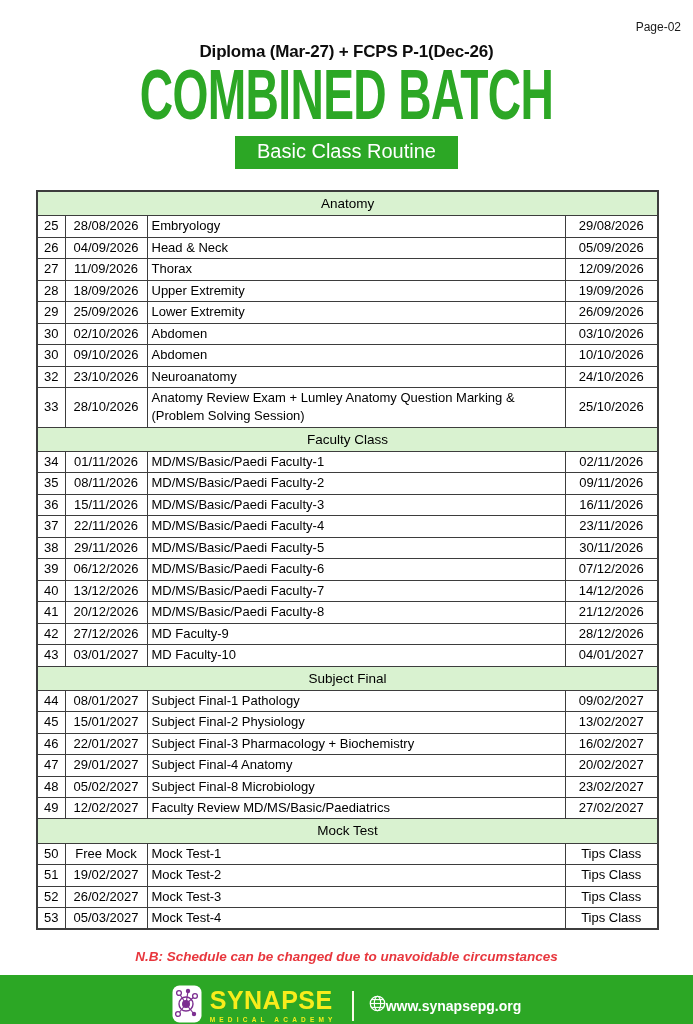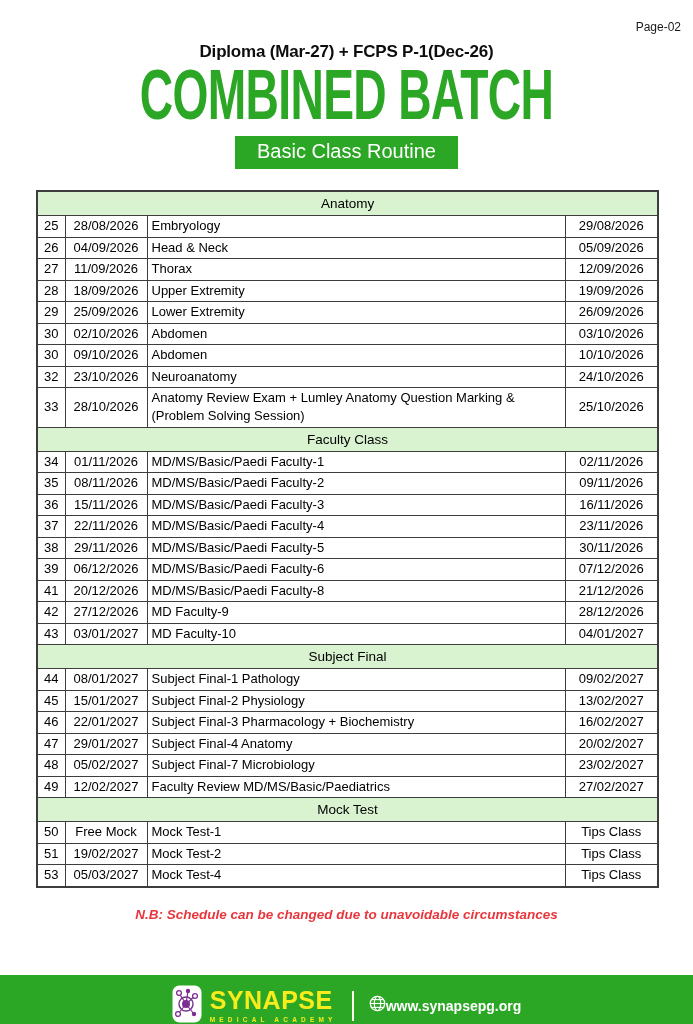--- a/index.html
+++ b/index.html
@@ -180,20 +180,26 @@
           <td class="col-subject">MD/MS/Basic/Paedi Faculty-5</td>
           <td class="col-end">30/11/2026</td>
         </tr>
         <tr>
           <td class="col-sl">39</td>
           <td class="col-date">06/12/2026</td>
           <td class="col-subject">MD/MS/Basic/Paedi Faculty-6</td>
           <td class="col-end">07/12/2026</td>
         </tr>
         <tr>
+          <td class="col-sl">40</td>
+          <td class="col-date">13/12/2026</td>
+          <td class="col-subject">MD/MS/Basic/Paedi Faculty-7</td>
+          <td class="col-end">14/12/2026</td>
+        </tr>
+        <tr>
           <td class="col-sl">41</td>
           <td class="col-date">20/12/2026</td>
           <td class="col-subject">MD/MS/Basic/Paedi Faculty-8</td>
           <td class="col-end">21/12/2026</td>
         </tr>
         <tr>
           <td class="col-sl">42</td>
           <td class="col-date">27/12/2026</td>
           <td class="col-subject">MD Faculty-9</td>
           <td class="col-end">28/12/2026</td>
@@ -227,21 +233,21 @@
         </tr>
         <tr>
           <td class="col-sl">47</td>
           <td class="col-date">29/01/2027</td>
           <td class="col-subject">Subject Final-4 Anatomy</td>
           <td class="col-end">20/02/2027</td>
         </tr>
         <tr>
           <td class="col-sl">48</td>
           <td class="col-date">05/02/2027</td>
-          <td class="col-subject">Subject Final-7 Microbiology</td>
+          <td class="col-subject">Subject Final-8 Microbiology</td>
           <td class="col-end">23/02/2027</td>
         </tr>
         <tr>
           <td class="col-sl">49</td>
           <td class="col-date">12/02/2027</td>
           <td class="col-subject">Faculty Review MD/MS/Basic/Paediatrics</td>
           <td class="col-end">27/02/2027</td>
         </tr>
         <tr class="section-row">
           <td colspan="4">Mock Test</td>
@@ -249,20 +255,26 @@
         <tr>
           <td class="col-sl">50</td>
           <td class="col-date">Free Mock</td>
           <td class="col-subject">Mock Test-1</td>
           <td class="col-end">Tips Class</td>
         </tr>
         <tr>
           <td class="col-sl">51</td>
           <td class="col-date">19/02/2027</td>
           <td class="col-subject">Mock Test-2</td>
+          <td class="col-end">Tips Class</td>
+        </tr>
+        <tr>
+          <td class="col-sl">52</td>
+          <td class="col-date">26/02/2027</td>
+          <td class="col-subject">Mock Test-3</td>
           <td class="col-end">Tips Class</td>
         </tr>
         <tr>
           <td class="col-sl">53</td>
           <td class="col-date">05/03/2027</td>
           <td class="col-subject">Mock Test-4</td>
           <td class="col-end">Tips Class</td>
         </tr>
       </tbody>
   </table>

